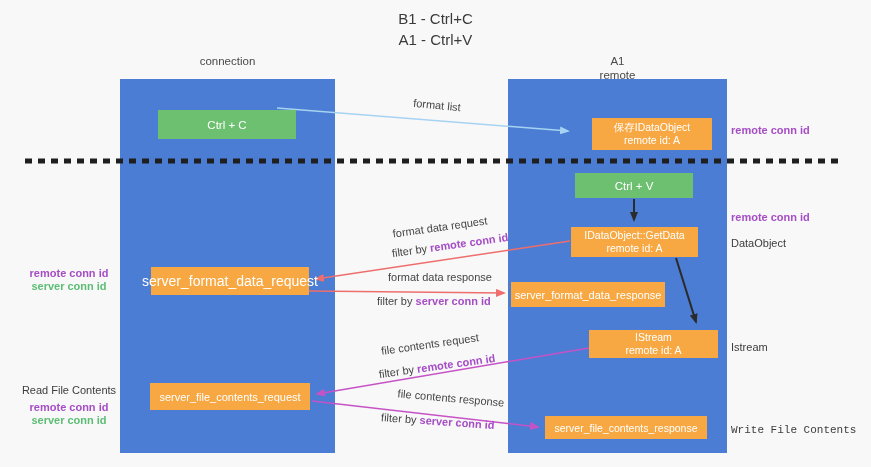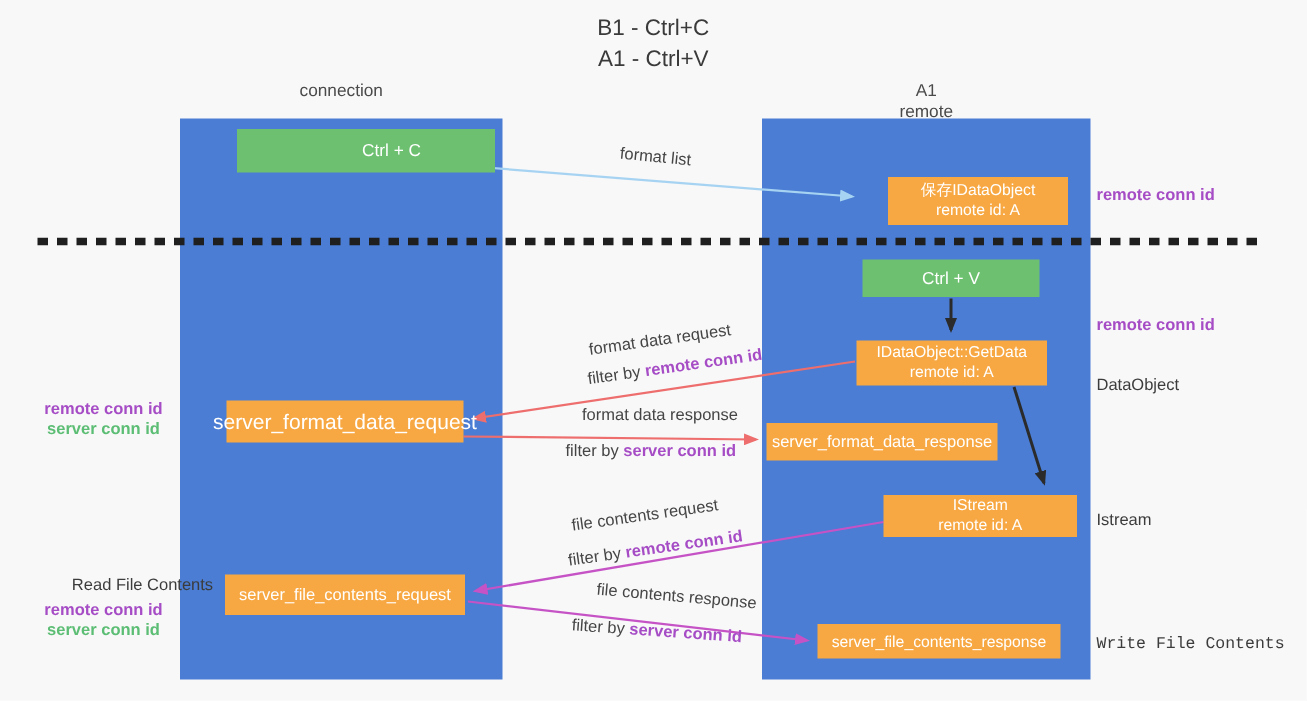--- a/index.html
+++ b/index.html
@@ -16,21 +16,21 @@
   .col{position:absolute;top:79px;height:374px;background:var(--column-blue,#4a7dd3);}
   #col-left{left:120px;width:215px;}
   #col-right{left:508px;width:219px;}
 
   svg.overlay{position:absolute;left:0;top:0;z-index:2;pointer-events:none;}
 
   .box{position:absolute;z-index:3;display:flex;flex-direction:column;align-items:center;
        justify-content:center;color:#fff;text-align:center;white-space:nowrap;}
   .box.orange{background:var(--node-orange,#f7a843);}
   .box.green{background:var(--node-green,#6ec071);}
-  #n-ctrlc{left:158px;top:86px;width:138px;height:29px;font-size:11.5px;padding-left:34px;}
+  #n-ctrlc{left:158px;top:110px;width:138px;height:29px;font-size:11.5px;}
   #n-saveido{left:592px;top:118px;width:120px;height:32px;font-size:10.5px;line-height:13px;}
   #n-ctrlv{left:575px;top:173px;width:118px;height:25px;font-size:11.5px;}
   #n-getdata{left:571px;top:227px;width:127px;height:30px;font-size:10.5px;line-height:13px;}
   #n-sfdreq{left:151px;top:267px;width:158px;height:28px;font-size:14px;}
   #n-sfdresp{left:511px;top:282px;width:154px;height:25px;font-size:11px;}
   #n-istream{left:589px;top:330px;width:129px;height:28px;font-size:10.5px;line-height:13px;}
   #n-sfcreq{left:150px;top:383px;width:160px;height:27px;font-size:11px;}
   #n-sfcresp{left:545px;top:416px;width:162px;height:23px;font-size:10.5px;}
 
   .elabel{position:absolute;z-index:4;font-size:11px;color:#454545;white-space:nowrap;text-align:center;}
@@ -48,23 +48,23 @@
   #l-fcr2{left:377px;top:360px;width:120px;}
   #l-fcresp1{left:396px;top:392px;width:110px;}
   #l-fcresp2{left:381px;top:415px;width:110px;}
 
   .sidelabel{position:absolute;z-index:4;font-size:11px;white-space:nowrap;}
   .sl-purple{color:var(--purple,#a64dc6);font-weight:bold;}
   .sl-green{color:var(--green-text,#5cbd74);font-weight:bold;}
   .sl-dark{color:#3c3c3c;}
   .sl-left{left:20px;width:98px;text-align:center;}
   #sl-rci-t{top:267px;} #sl-sci-t{top:280px;}
-  #sl-rfc{top:384px;margin-left:26px;} #sl-rci-b{top:401px;} #sl-sci-b{top:414px;}
+  #sl-rfc{top:384px;} #sl-rci-b{top:401px;} #sl-sci-b{top:414px;}
   .sl-right{left:731px;text-align:left;}
-  #sr-rci1{top:124px;} #sr-rci2{top:211px;} #sr-do{top:251px;}
+  #sr-rci1{top:124px;} #sr-rci2{top:211px;} #sr-do{top:237px;}
   #sr-is{top:341px;} #sr-wfc{top:424px;font-family:Liberation Mono, monospace;}
 </style>
 </head>
 <body>
 
 <div id="stage">
 
   <div class="title">
     <div>B1 - Ctrl+C</div>
     <div>A1 - Ctrl+V</div>

